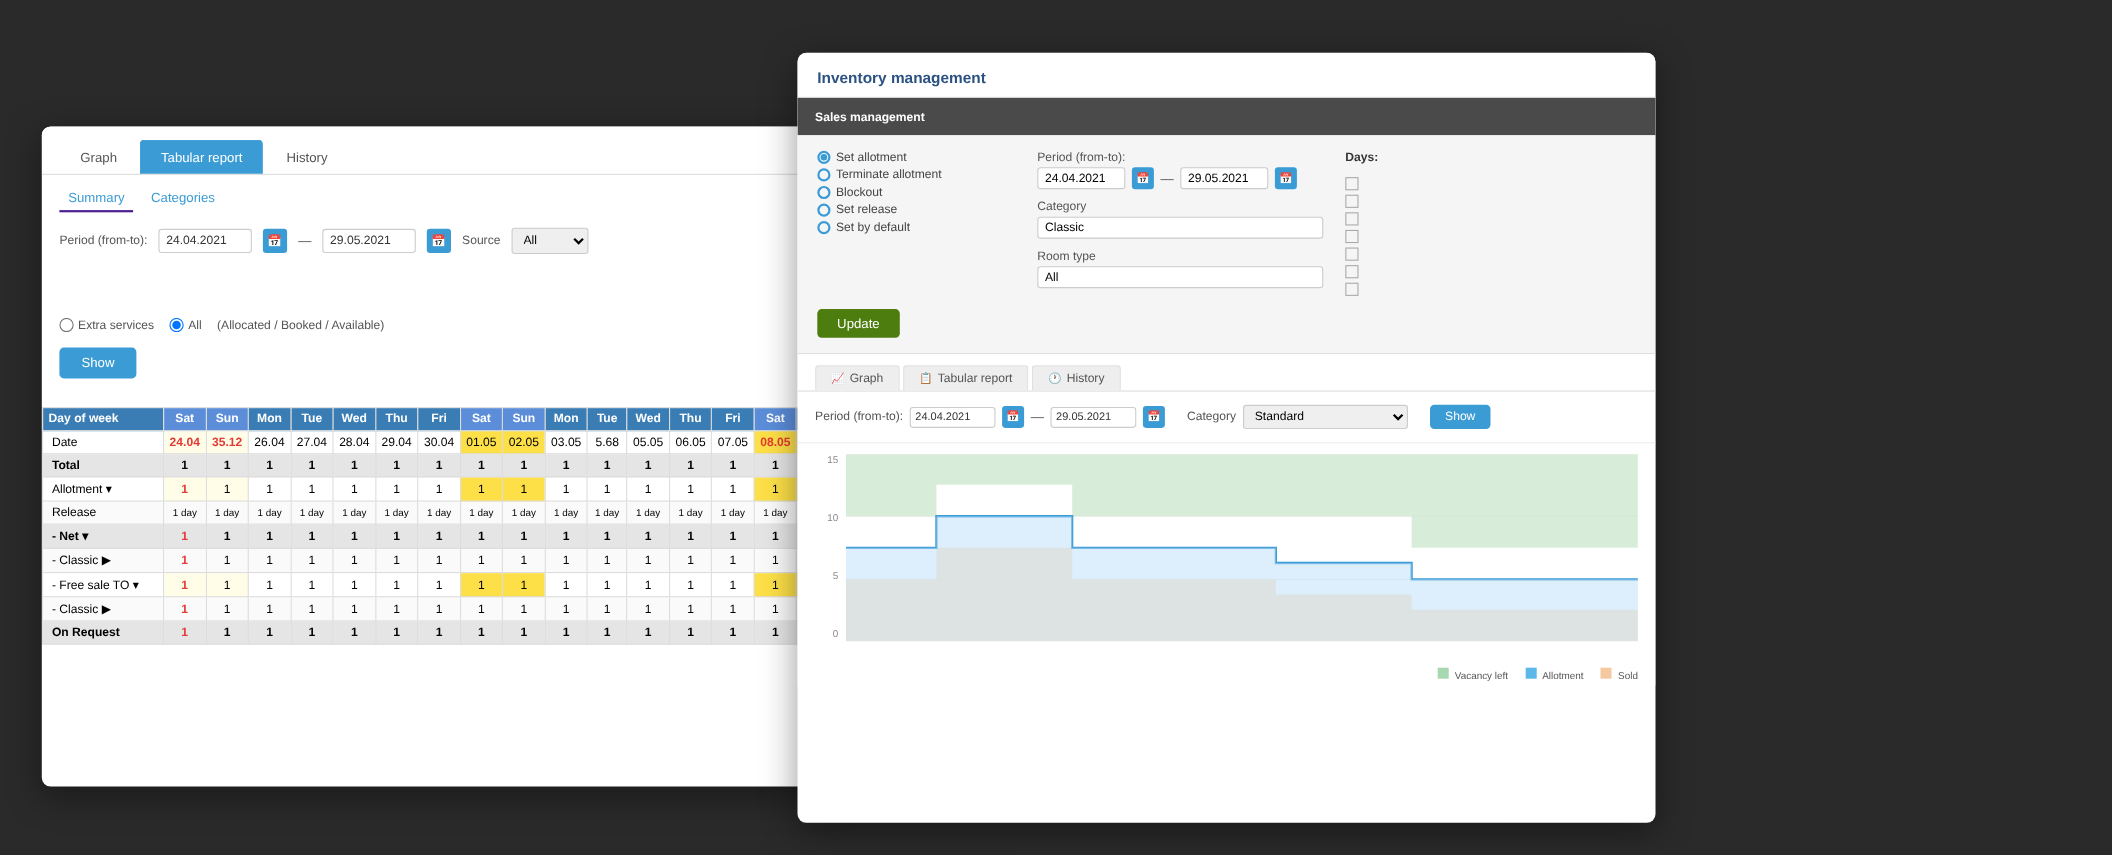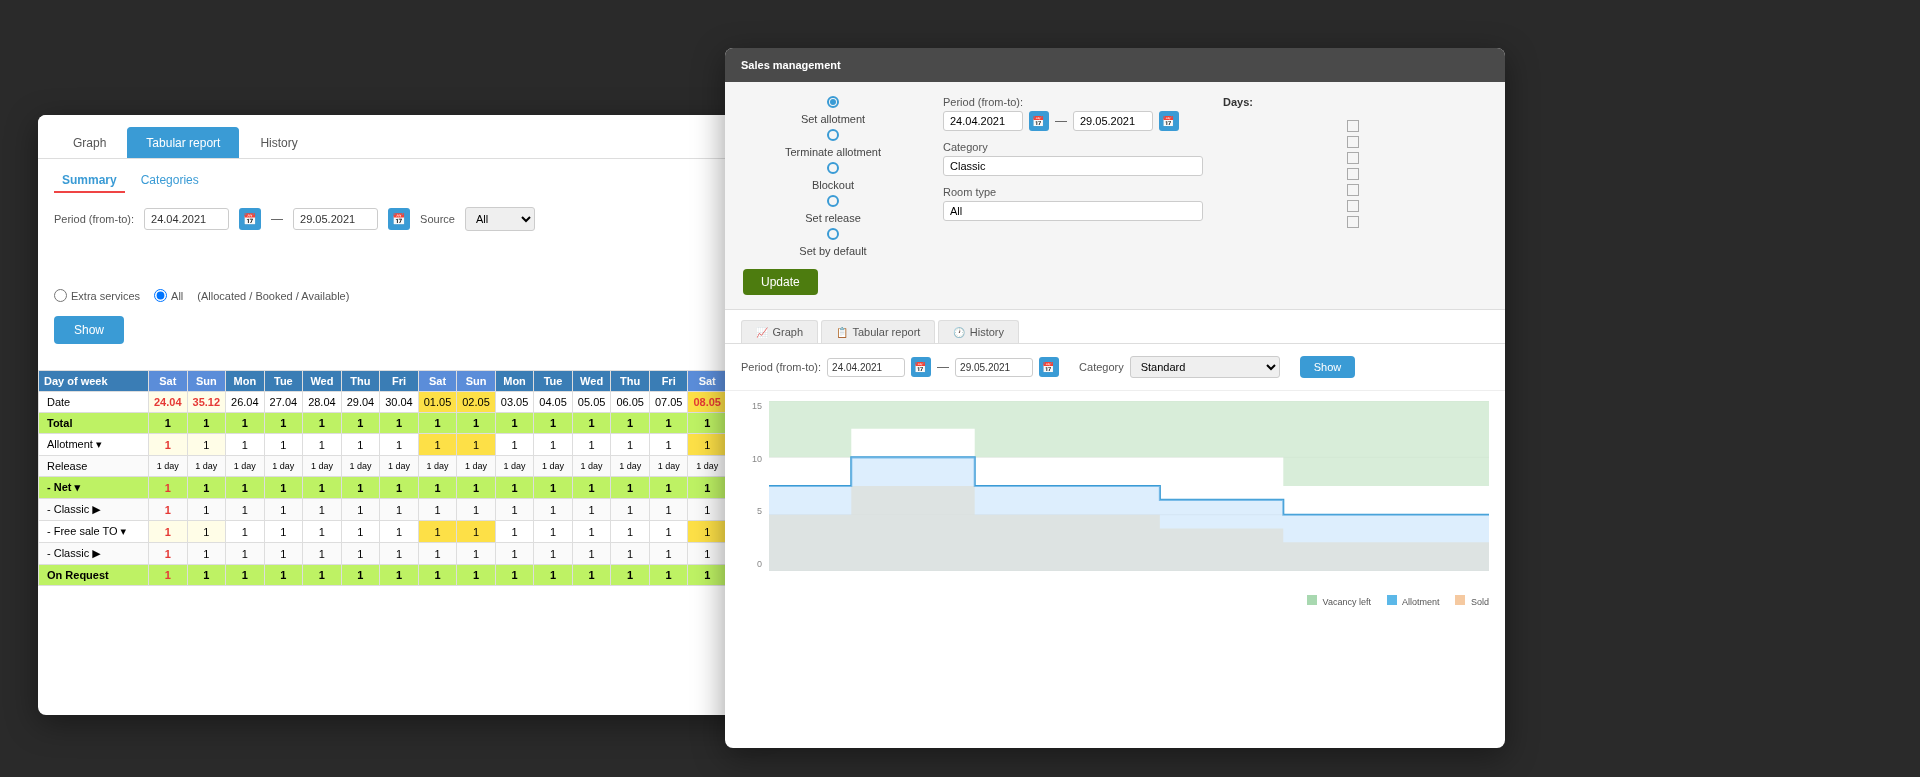--- a/index.html
+++ b/index.html
@@ -67,22 +67,21 @@
       padding: 10px 16px 0;
     }
     .sub-tab {
       font-size: 12px;
       color: #3a9bd5;
       cursor: pointer;
       padding: 4px 8px;
       margin-right: 8px;
     }
     .sub-tab.active {
-      border-bottom: 2px solid #ef4444;
-      font-weight: bold;
+      border-bottom: 2px solid #4c1d95;
     }
 
     
     .form-section {
       padding: 14px 16px;
     }
     .form-row {
       display: flex;
       align-items: center;
       margin-bottom: 10px;
@@ -165,21 +164,21 @@
       text-align: left;
       font-size: 11px;
       padding-left: 8px;
     }
     .row-label-bold td:first-child { font-weight: 700; }
     .row-label-bold td { font-weight: 700; }
     .highlight-yellow { background: #fffde7; }
     .highlight-orange { background: #fde047; }
     .cell-red { color: #e53935; font-weight: 700; }
     tr:nth-child(even) td { background: #fafafa; }
-    tr.row-label-bold td { background: #bef264; }
+    tr.row-label-bold td { background: #e5e5e5; }
 
     
     .window-title-bar {
       background: #fff;
       padding: 14px 18px 10px;
       border-bottom: 1px solid #e0e0e0;
     }
     .window-title {
       font-size: 14px;
       font-weight: 600;
@@ -207,21 +206,20 @@
     }
     .config-col { }
     .config-col-title { font-size: 11px; font-weight: 600; color: #333; margin-bottom: 6px; }
     .radio-option {
       display: flex;
       align-items: center;
       gap: 5px;
       margin-bottom: 4px;
       font-size: 11px;
       color: #444;
-      flex-direction: column;
     }
     .radio-dot {
       width: 12px; height: 12px;
       border-radius: 50%;
       border: 2px solid #3a9bd5;
       display: inline-block;
       position: relative;
     }
     .radio-dot.checked::after {
       content: '';
@@ -411,21 +409,21 @@
           <td class="highlight-yellow cell-red">24.04</td>
           <td class="highlight-yellow cell-red">35.12</td>
           <td>26.04</td>
           <td>27.04</td>
           <td>28.04</td>
           <td>29.04</td>
           <td>30.04</td>
           <td class="highlight-orange">01.05</td>
           <td class="highlight-orange">02.05</td>
           <td>03.05</td>
-          <td>04.05</td>
+          <td>5.68</td>
           <td>05.05</td>
           <td>06.05</td>
           <td>07.05</td>
           <td class="highlight-orange" style="color:#e53935;font-weight:700">08.05</td>
           <td class="highlight-orange">09.05</td>
           <td></td>
         </tr>
 
         <tr class="row-label-bold">
           <td>Total</td>
@@ -594,20 +592,23 @@
           <td class="highlight-orange"><strong>1</strong></td>
           <td></td>
         </tr>
       </tbody>
     </table>
   </div>
 </div>
 
 <div class="window window-right">
 
+  <div class="window-title-bar">
+    <span class="window-title">Inventory management</span>
+  </div>
 
   <div class="dark-section">
     <span class="dark-section-title">Sales management</span>
   </div>
 
   <div class="config-panel">
     <div class="config-grid">
 
       <div class="config-col">
         <div class="radio-option">

